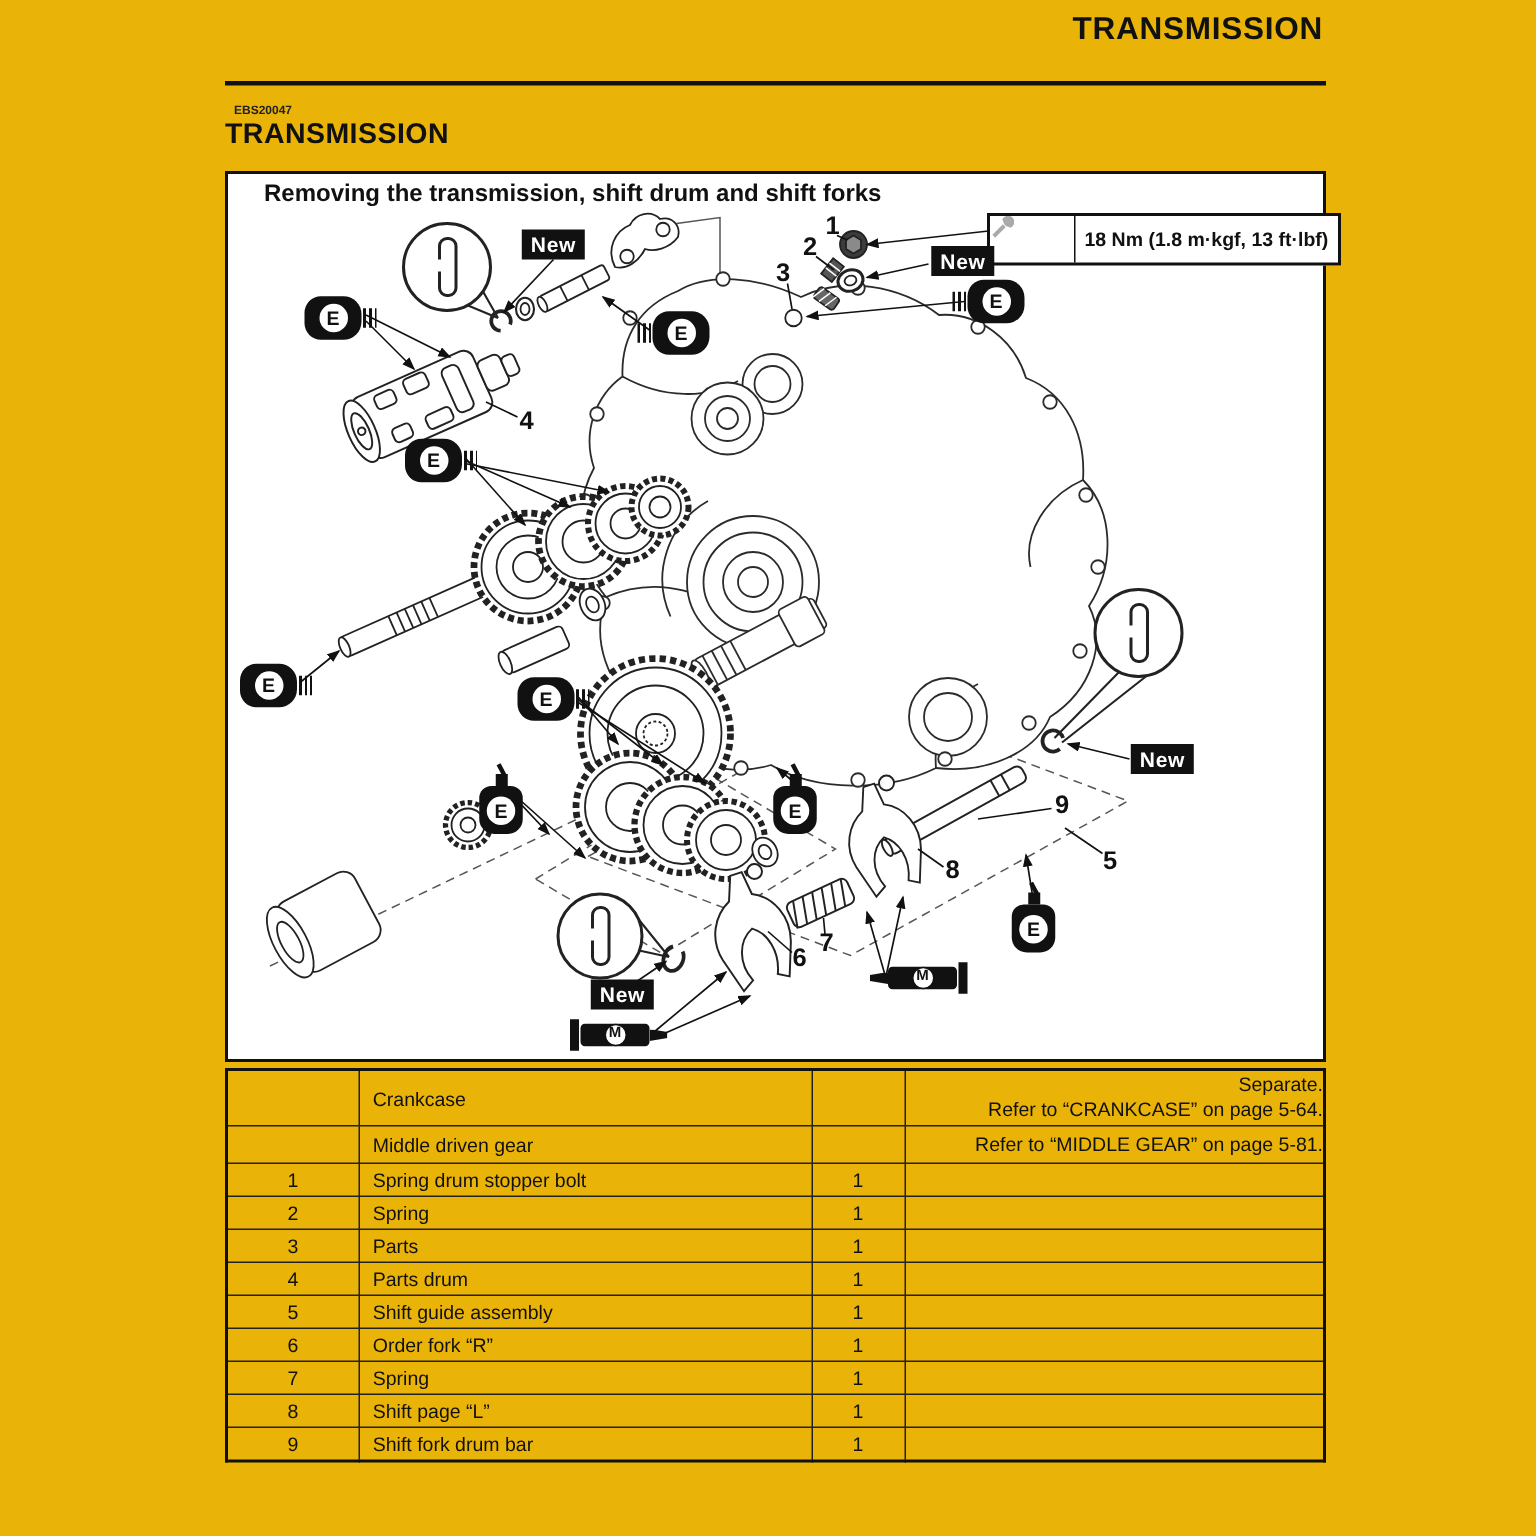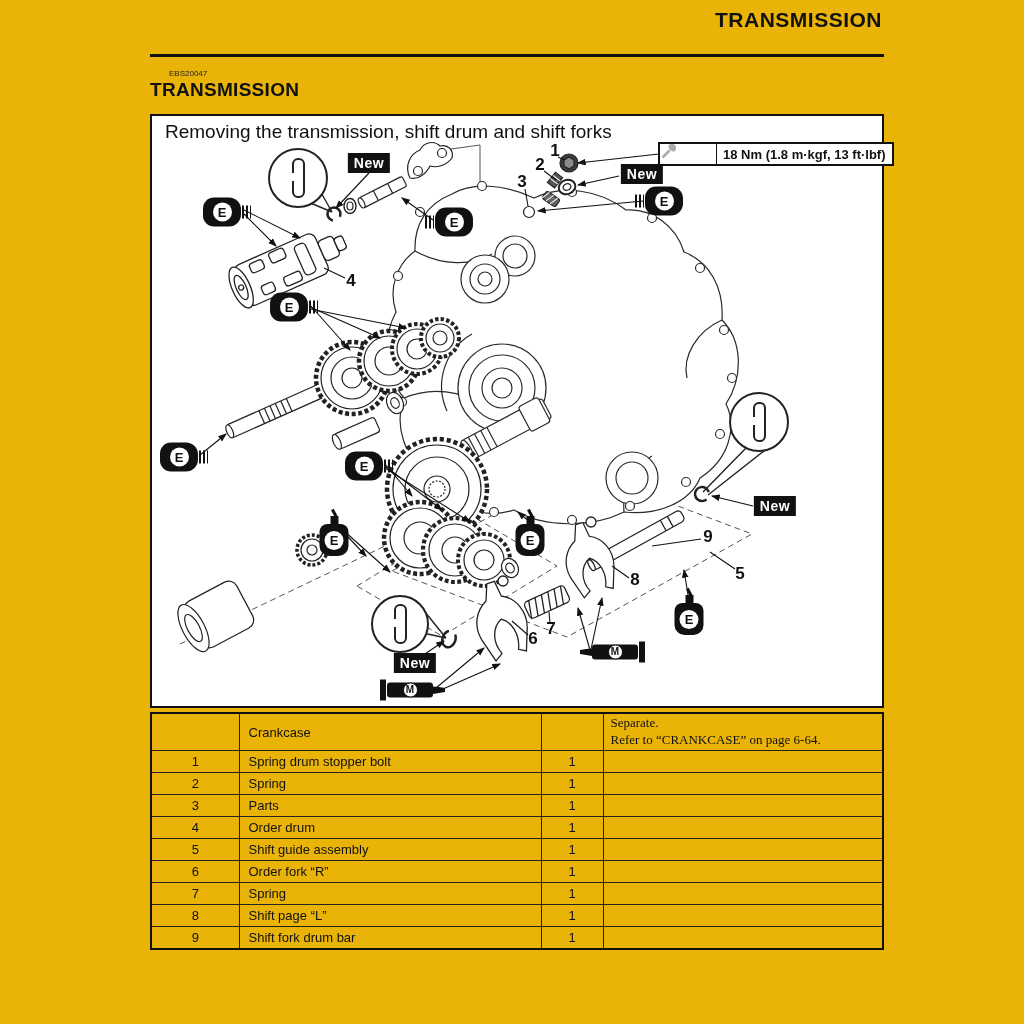--- a/index.html
+++ b/index.html
@@ -5,31 +5,31 @@
   html,body{margin:0;padding:0;background:#e8e8e8;}
   .page{position:relative;width:1024px;height:1024px;background:#eab308;
         font-family:"Liberation Sans",sans-serif;color:#111;overflow:hidden;}
 
   
   .running-header{position:absolute;left:150px;top:8px;width:732px;text-align:right;
         font-size:21px;font-weight:bold;letter-spacing:.5px;}
   .header-rule{position:absolute;left:150px;top:54px;width:734px;height:3px;background:#111;}
 
   
-  .section-code{position:absolute;left:169px;top:69px;font-size:8px;color:#222;}
+  .section-code{position:absolute;left:156px;top:69px;font-size:8px;color:#222;font-weight:bold;}
   .section-title{position:absolute;left:150px;top:79px;font-size:19px;font-weight:bold;letter-spacing:.3px;}
 
   
   .figure-box{position:absolute;left:150px;top:114px;width:734px;height:594px;
         border:2px solid #111;box-sizing:border-box;background:#fff;}
-  .figure-caption{position:absolute;left:13px;top:5px;font-size:19px;font-weight:normal;}
+  .figure-caption{position:absolute;left:24px;top:5px;font-size:16px;font-weight:bold;}
   .figure-box svg{position:absolute;left:0;top:0;}
 
   
-  .torque-box{position:absolute;left:506px;top:26px;height:24px;display:flex;align-items:stretch;
+  .torque-box{position:absolute;left:506px;top:26px;height:35px;display:flex;align-items:stretch;
         border:2px solid #111;background:#fff;box-sizing:border-box;padding-left:33px;}
   .wrench-cell{width:23px;border-right:1.5px solid #111;display:flex;align-items:center;justify-content:center;}
   .torque-text{font-size:13px;font-weight:bold;padding:0 6px;white-space:nowrap;align-self:center;}
 
   
   .num{position:absolute;transform:translate(-50%,-50%);font-size:17px;font-weight:bold;}
 
   
   .new-tag{position:absolute;transform:translate(-50%,-50%);background:#111;color:#fff;
         font-weight:bold;font-size:14px;line-height:18px;padding:1px 6px;letter-spacing:.5px;}
@@ -66,21 +66,21 @@
   .grease.left::before{right:-7px;}
   .grease.left::after{left:-12px;clip-path:polygon(100% 0,0 25%,0 75%,100% 100%);}
 
   
   .parts-table{position:absolute;left:150px;top:712px;width:732px;border-collapse:collapse;
         font-size:13px;border:2px solid #111;table-layout:fixed;}
   .parts-table th,.parts-table td{border:1.2px solid #222;padding:0;vertical-align:middle;}
   .parts-table th{font-weight:bold;height:26px;font-size:13px;}
   td.c-order,td.c-qty{text-align:center;}
   td.c-job{padding-left:9px;text-align:left;}
-  td.c-remarks{padding-left:7px;text-align:left;line-height:1.3;font-family:Liberation Serif, serif;}
+  td.c-remarks{padding-left:7px;text-align:right;line-height:1.3;}
   tr.r-tall td{height:36px;}
   tr.r-med td{height:24px;}
   tr.r-std td{height:21px;}
 </style>
 </head>
 <body>
 
 <div class="page">
 
   <div class="running-header">TRANSMISSION</div>
@@ -423,22 +423,28 @@
         <col style="width:62px">
         <col style="width:280px">
       </colgroup>
     <tbody>
     <tr class="r-tall">
       <td class="c-order"></td>
       <td class="c-job">Crankcase</td>
       <td class="c-qty"></td>
       <td class="c-remarks">
         <span style="display:block">Separate.</span>
-        <span style="display:block">Refer to “CRANKCASE” on page 6-64.</span>
+        <span style="display:block">Refer to “CRANKCASE” on page 5-64.</span>
       </td>
+    </tr>
+    <tr class="r-med">
+      <td class="c-order"></td>
+      <td class="c-job">Middle driven gear</td>
+      <td class="c-qty"></td>
+      <td class="c-remarks">Refer to “MIDDLE GEAR” on page 5-81.</td>
     </tr>
     <tr class="r-std">
       <td class="c-order">1</td>
       <td class="c-job">Spring drum stopper bolt</td>
       <td class="c-qty">1</td>
       <td class="c-remarks"></td>
     </tr>
     <tr class="r-std">
       <td class="c-order">2</td>
       <td class="c-job">Spring</td>
@@ -446,21 +452,21 @@
       <td class="c-remarks"></td>
     </tr>
     <tr class="r-std">
       <td class="c-order">3</td>
       <td class="c-job">Parts</td>
       <td class="c-qty">1</td>
       <td class="c-remarks"></td>
     </tr>
     <tr class="r-std">
       <td class="c-order">4</td>
-      <td class="c-job">Order drum</td>
+      <td class="c-job">Parts drum</td>
       <td class="c-qty">1</td>
       <td class="c-remarks"></td>
     </tr>
     <tr class="r-std">
       <td class="c-order">5</td>
       <td class="c-job">Shift guide assembly</td>
       <td class="c-qty">1</td>
       <td class="c-remarks"></td>
     </tr>
     <tr class="r-std">

